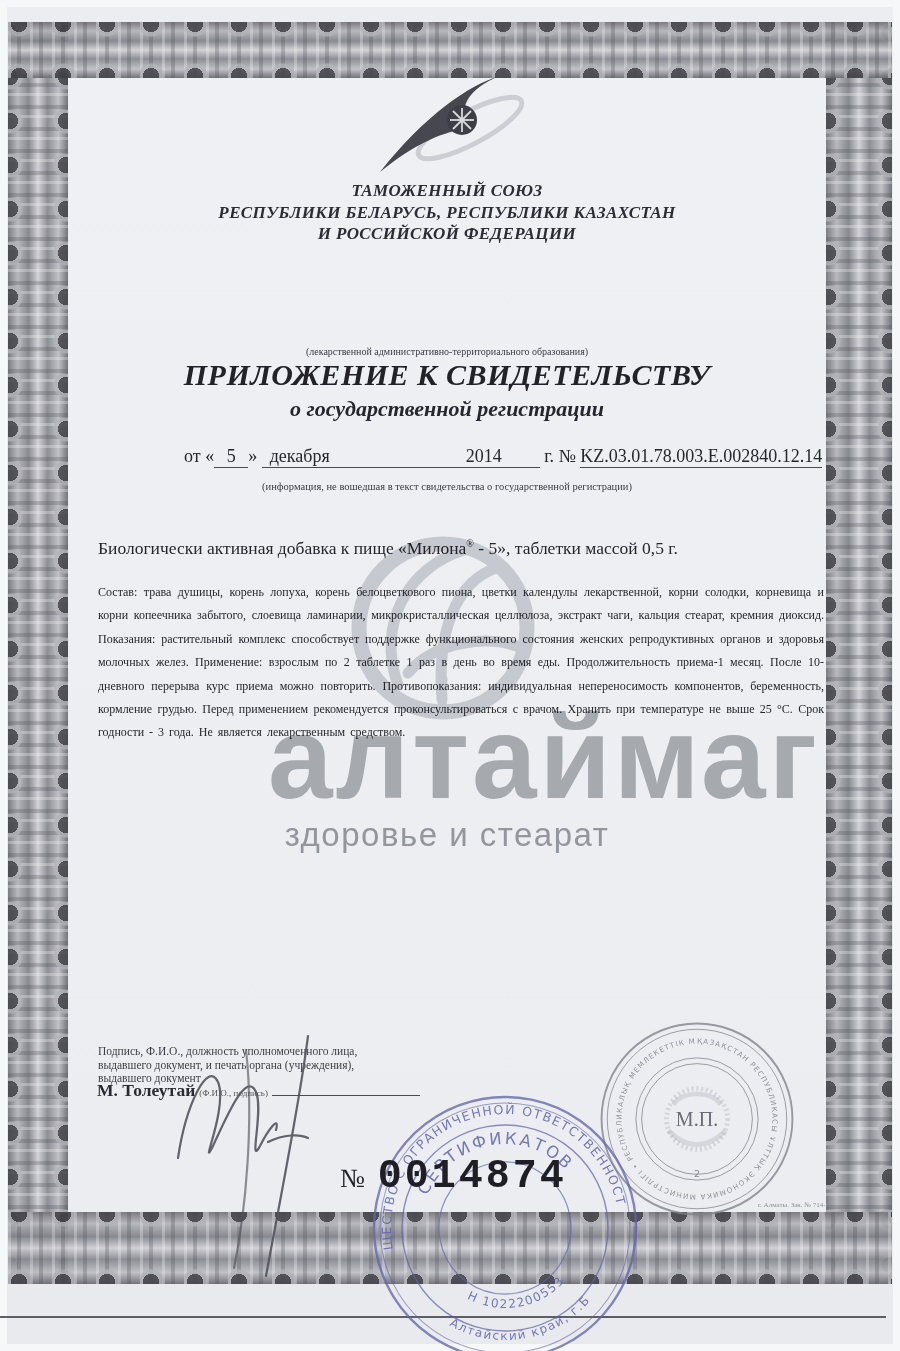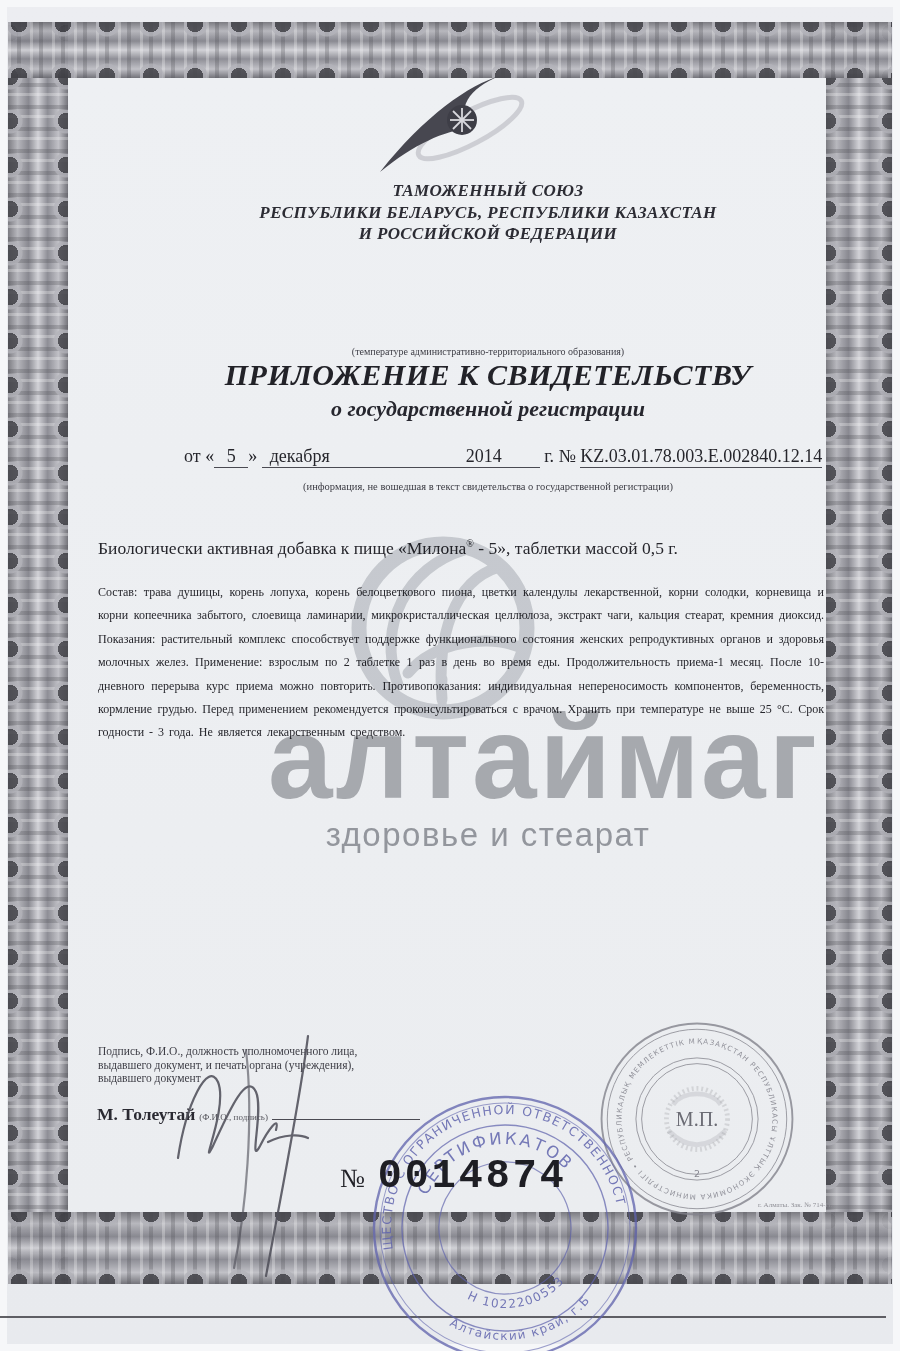--- a/index.html
+++ b/index.html
@@ -22,41 +22,41 @@
   }
   .fr-v{
     background:
       radial-gradient(circle at 2px 11px, rgba(58,58,64,.88) 0 8px, rgba(175,175,182,.75) 8px 12px, rgba(255,255,255,0) 13px) 0 0/22px 44px repeat-y,
       radial-gradient(circle at 20px 11px, rgba(58,58,64,.88) 0 8px, rgba(175,175,182,.75) 8px 12px, rgba(255,255,255,0) 13px) 100% 0/22px 44px repeat-y,
       repeating-linear-gradient(0deg, rgba(255,255,255,.28) 0 3px, rgba(0,0,0,0) 3px 9px, rgba(66,66,72,.28) 9px 13px, rgba(0,0,0,0) 13px 22px),
       linear-gradient(90deg,#74747a,#b4b4ba 16%,#82828a 34%,#d0d0d5 50%,#888890 66%,#bebec4 84%,#6b6b72);
   }
   
   .abs{position:absolute;}
-  .center{left:68px;width:758px;text-align:center;padding-left:41px;}
+  .center{left:68px;width:758px;text-align:center;}
   .org-header{top:180px;font-size:17px;font-weight:700;font-style:italic;line-height:21.5px;letter-spacing:.4px;color:#2c2c34;}
   .adm-note{top:346px;font-size:10px;color:#3c3c44;}
   .doc-title{top:358px;font-size:30px;font-weight:700;font-style:italic;letter-spacing:.5px;color:#222228;}
   .doc-subtitle{top:396px;font-size:22px;font-weight:700;font-style:italic;color:#26262e;}
   .dateline{left:98px;width:728px;top:446px;font-size:18px;white-space:nowrap;}
   .dateline .pad{display:inline-block;width:86px;}
   .u{display:inline-block;border-bottom:1.4px solid #4a4a52;text-align:center;line-height:1.15;}
   .info-note{top:481px;font-size:10.5px;color:#3c3c44;}
   .scope-heading{left:98px;top:513px;width:728px;font-size:17.5px;font-weight:700;}
   .product-line{left:98px;top:538px;width:728px;font-size:17.5px;}
   .composition{left:98px;top:581px;width:726px;font-size:12px;line-height:23.4px;text-align:justify;word-spacing:2px;}
   
   .wm{pointer-events:none;mix-blend-mode:multiply;}
   .wm-brand{left:268px;top:700px;font-family:"Liberation Sans",sans-serif;font-weight:700;
     font-size:116px;letter-spacing:3px;color:rgba(106,108,114,.5);line-height:1;}
   .wm-tagline{top:816px;font-family:"Liberation Sans",sans-serif;font-size:33px;letter-spacing:1.5px;color:#9fa1a6;}
   .wm-flower{left:338px;top:523px;opacity:.42;}
   
   .sig-caption{left:98px;top:1045px;font-size:11.5px;line-height:13.5px;color:#3e3e46;}
-  .signer-row{left:97px;top:1104px;display:flex;align-items:baseline;}
+  .signer-row{left:97px;top:1080px;display:flex;align-items:baseline;}
   .signer-name{font-size:17.5px;font-weight:700;color:#2a2a32;}
   .signer-note{font-size:9px;color:#55555c;margin-left:4px;}
   .signer-line{display:inline-block;width:148px;border-bottom:1.5px solid #4a4a52;height:12px;margin-left:4px;}
   .form-number{left:340px;top:1154px;display:flex;align-items:baseline;gap:13px;z-index:6;}
   .form-number .sign{font-size:26px;color:#222228;}
   .form-number .digits{font-family:"Liberation Mono",monospace;font-weight:700;font-size:40px;letter-spacing:3px;color:#1e1e24;}
   .printer-mark{left:758px;top:1201px;font-size:7px;color:#8f8f96;}
   .bottom-rule{left:0;top:1316px;width:886px;height:2px;background:#45454b;opacity:.85;}
   .soft{filter:blur(.4px);}
   .z2{z-index:2}.z3{z-index:3}.z4{z-index:4}.z5{z-index:5}
@@ -85,21 +85,21 @@
         <line x1="119" y1="37" x2="101" y2="55"></line>
     </g>
   </svg>
 
   <div class="abs center org-header z3">
     <div>ТАМОЖЕННЫЙ СОЮЗ</div>
     <div>РЕСПУБЛИКИ БЕЛАРУСЬ, РЕСПУБЛИКИ КАЗАХСТАН</div>
     <div>И РОССИЙСКОЙ ФЕДЕРАЦИИ</div>
   </div>
 
-  <div class="abs center adm-note z3">(температуре административно-территориального образования)</div>
+  <div class="abs center adm-note z3">(лекарственной административно-территориального образования)</div>
   <div class="abs center doc-title z3">ПРИЛОЖЕНИЕ К СВИДЕТЕЛЬСТВУ</div>
   <div class="abs center doc-subtitle z3">о государственной регистрации</div>
 
   <div class="abs dateline z3">
     <span class="pad"></span><span>от «</span><span class="u" style="width:34px;">5</span><span>»</span>&nbsp;<span class="u" style="width:158px;text-align:left;padding-left:8px;">декабря</span><span class="u" style="width:112px;">2014</span>&nbsp;<span>г.</span>&nbsp;<span>№</span>&nbsp;<span class="u">KZ.03.01.78.003.E.002840.12.14</span>
   </div>
 
   <div class="abs center info-note z3">(информация, не вошедшая в текст свидетельства о государственной регистрации)</div>
 
   <div class="abs product-line z3"><span>Биологически активная добавка к пище «Милона</span><sup style="font-size:10px;">®</sup><span> - 5», таблетки массой 0,5 г.</span></div>

